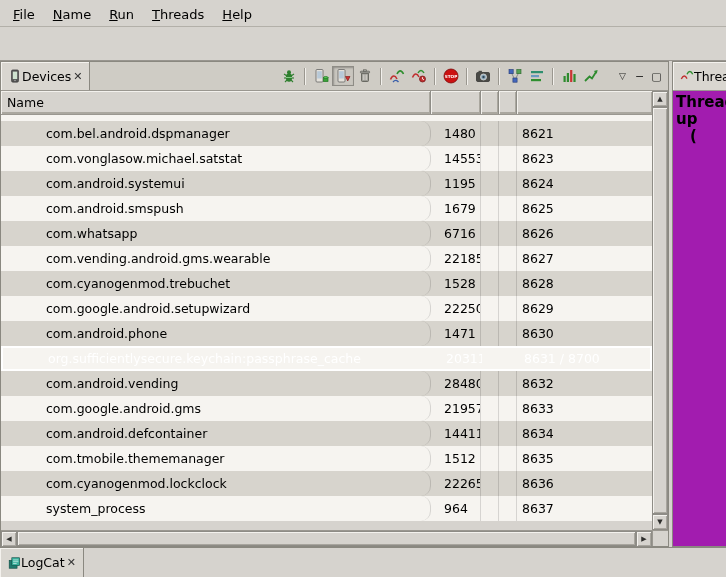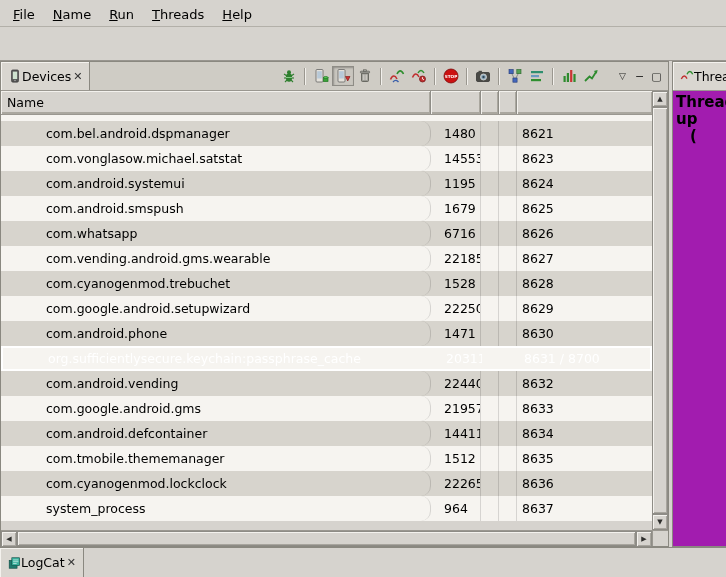--- a/index.html
+++ b/index.html
@@ -353,21 +353,21 @@
   <div class="trow selected">
     <div class="cell c-name">org.sufficientlysecure.keychain:passphrase_cache</div>
     <div class="cell c-pid">20311</div>
     <div class="cell c-n1"></div>
     <div class="cell c-n2"></div>
     <div class="cell c-port">8631 / 8700</div>
   </div>
 
   <div class="trow">
     <div class="cell c-name">com.android.vending</div>
-    <div class="cell c-pid">22440</div>
+    <div class="cell c-pid">28480</div>
     <div class="cell c-n1"></div>
     <div class="cell c-n2"></div>
     <div class="cell c-port">8632</div>
   </div>
 
   <div class="trow">
     <div class="cell c-name">com.google.android.gms</div>
     <div class="cell c-pid">21957</div>
     <div class="cell c-n1"></div>
     <div class="cell c-n2"></div>

